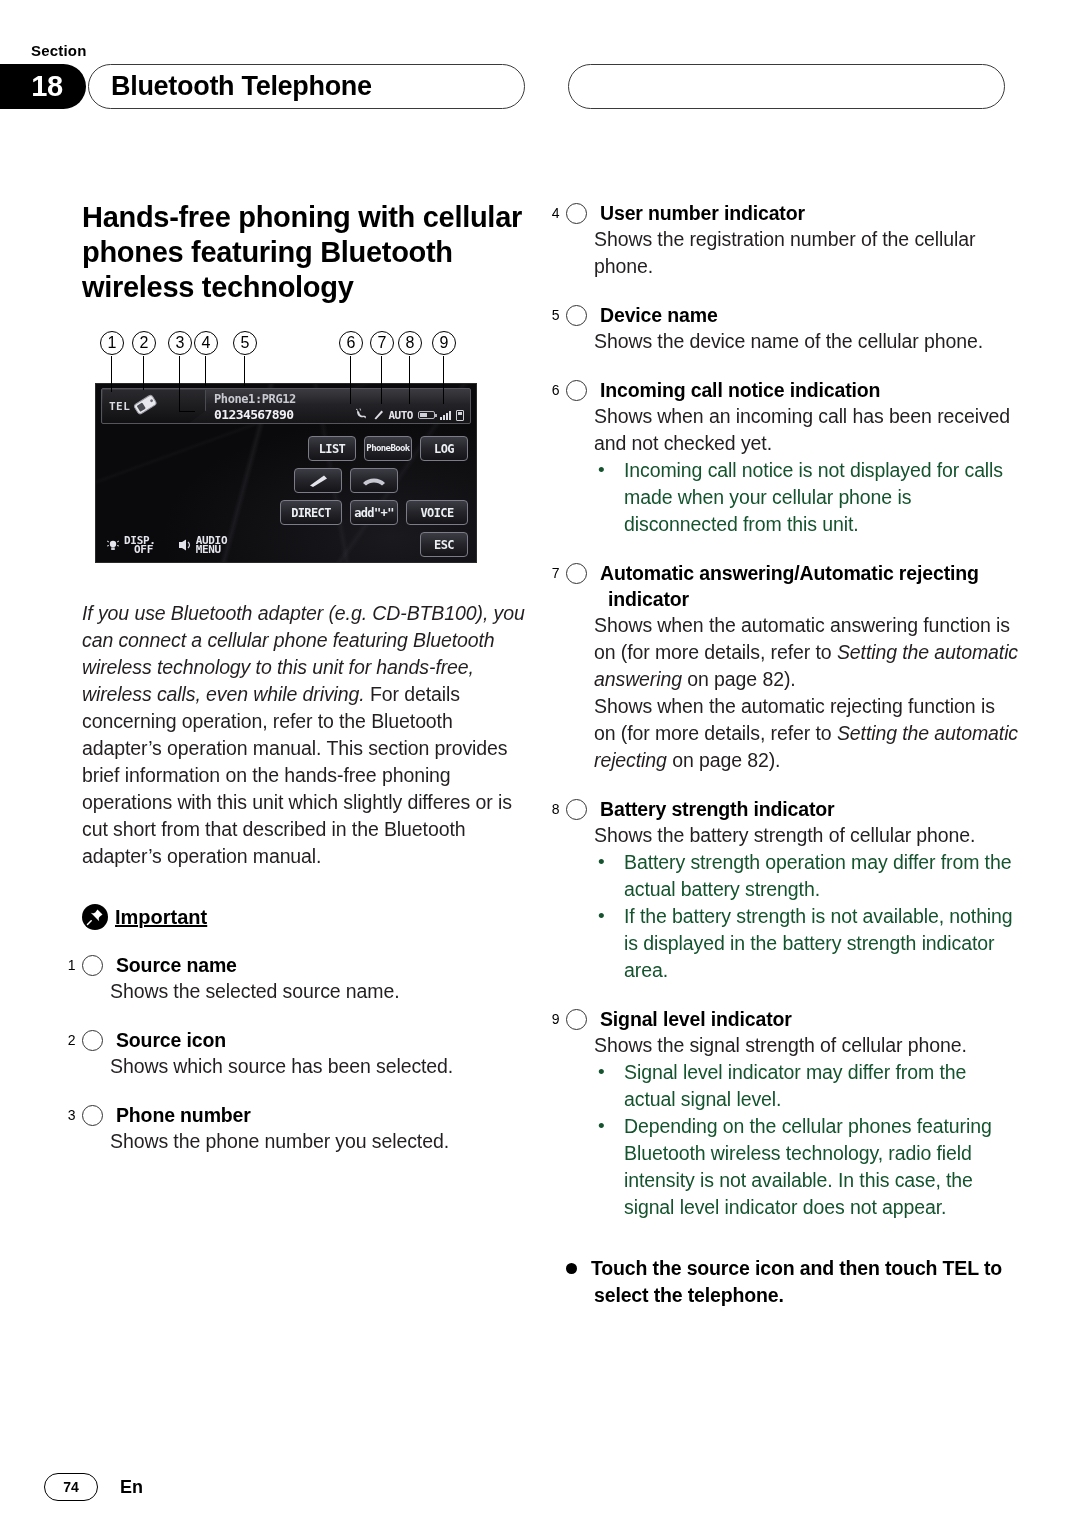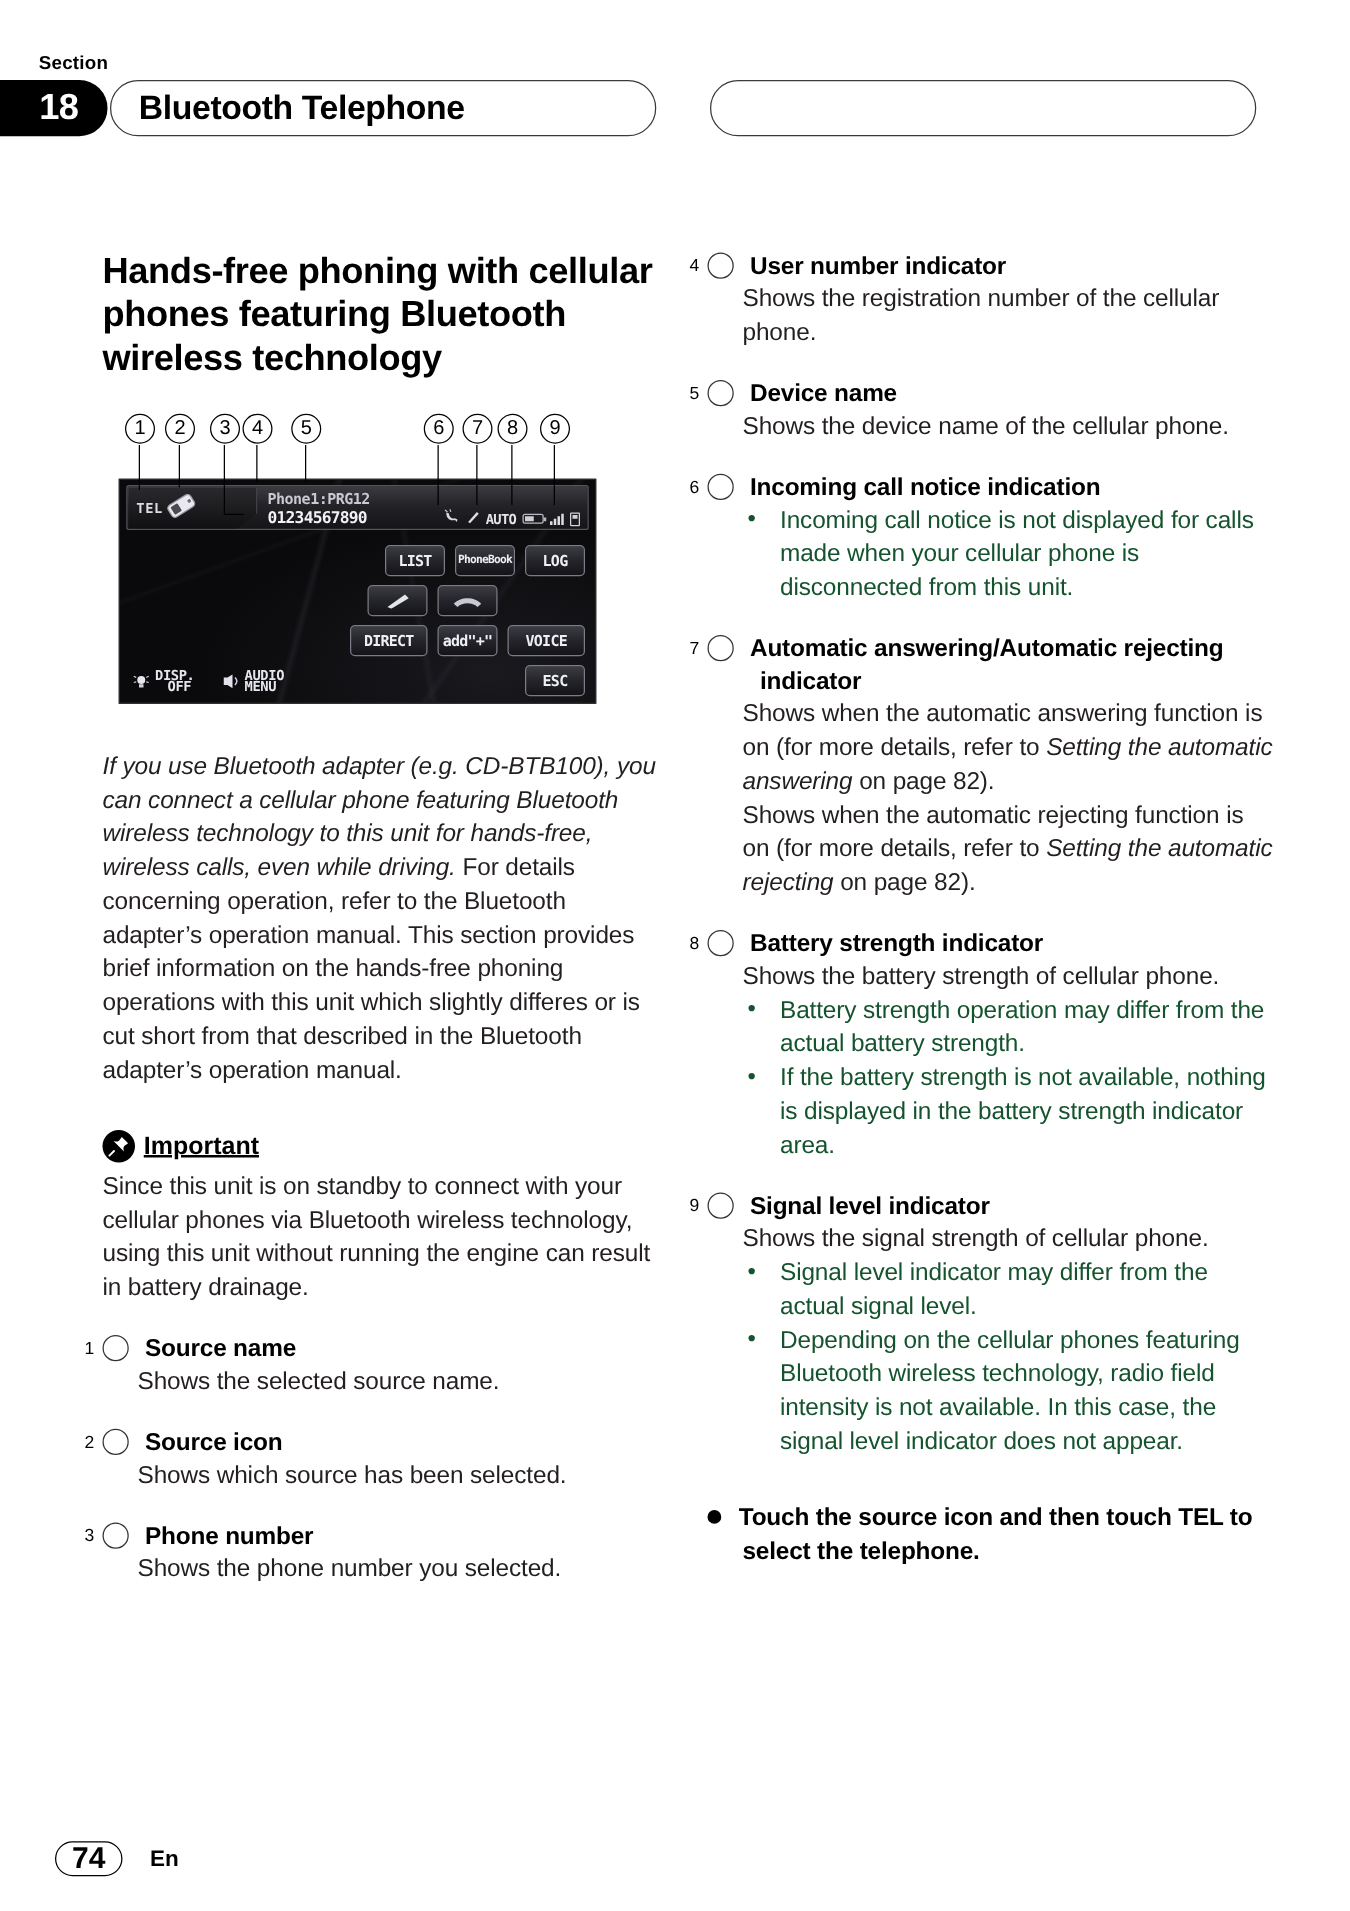--- a/index.html
+++ b/index.html
@@ -406,21 +406,21 @@
     align-items: center;
     gap: 22px;
   }
   .page-num {
     width: 54px; height: 28px;
     border: 1.8px solid #000;
     border-radius: 14px;
     display: flex;
     align-items: center;
     justify-content: center;
-    font-size: 24px;
+    font-size: 14px;
     font-weight: bold;
     box-sizing: border-box;
   }
   .lang {
     font-size: 18px;
     font-weight: bold;
   }
 </style>
 </head>
 <body>
@@ -572,21 +572,20 @@
 
   <div class="important-head">
     <span class="pin-badge">
       <svg width="26" height="26" viewBox="0 0 26 26" style="position:absolute;left:0;top:0;">
         <path d="M15.5 5.5 L20.5 10.5 L18.2 12.2 C17 13 16.5 14.3 16.8 15.6 L17.2 17.2 L8.8 8.8 L10.4 9.2 C11.7 9.5 13 9 13.8 7.8 Z" fill="#fff"></path>
         <path d="M9.2 16.8 L5.5 20.5" stroke="#fff" stroke-width="1.5" stroke-linecap="round"></path>
       </svg>
     </span>
     <span class="important-label">Important</span>
   </div>
-  <p class="body">Since this unit is on standby to connect with your cellular phones via Bluetooth wireless technology, using this unit without running the engine can result in battery drainage.</p>
 
   <div class="item">
     <div class="item-head"><span class="num-circle">1</span><span>Source name</span></div>
     <div class="item-body">Shows the selected source name.</div>
   </div>
   <div class="item">
     <div class="item-head"><span class="num-circle">2</span><span>Source icon</span></div>
     <div class="item-body">Shows which source has been selected.</div>
   </div>
   <div class="item">
@@ -602,20 +601,21 @@
     <div class="item-body">Shows the registration number of the cellular phone.</div>
   </div>
 
   <div class="item">
     <div class="item-head"><span class="num-circle">5</span><span>Device name</span></div>
     <div class="item-body">Shows the device name of the cellular phone.</div>
   </div>
 
   <div class="item">
     <div class="item-head"><span class="num-circle">6</span><span>Incoming call notice indication</span></div>
+    <div class="item-body">Shows when an incoming call has been received and not checked yet.</div>
     <div class="sub-bullets">
       <div class="sub-bullet">Incoming call notice is not displayed for calls made when your cellular phone is disconnected from this unit.</div>
     </div>
   </div>
 
   <div class="item">
     <div class="item-head" style="text-indent:-42px;padding-left:0;margin-left:42px;"><span class="num-circle">7</span><span>Automatic answering/Automatic rejecting indicator</span></div>
     <div class="item-body"><span>Shows when the automatic answering function is on (for more details, refer to </span><em class="it">Setting the automatic answering</em><span> on page 82).</span></div>
     <div class="item-body"><span>Shows when the automatic rejecting function is on (for more details, refer to </span><em class="it">Setting the automatic rejecting</em><span> on page 82).</span></div>
   </div>

